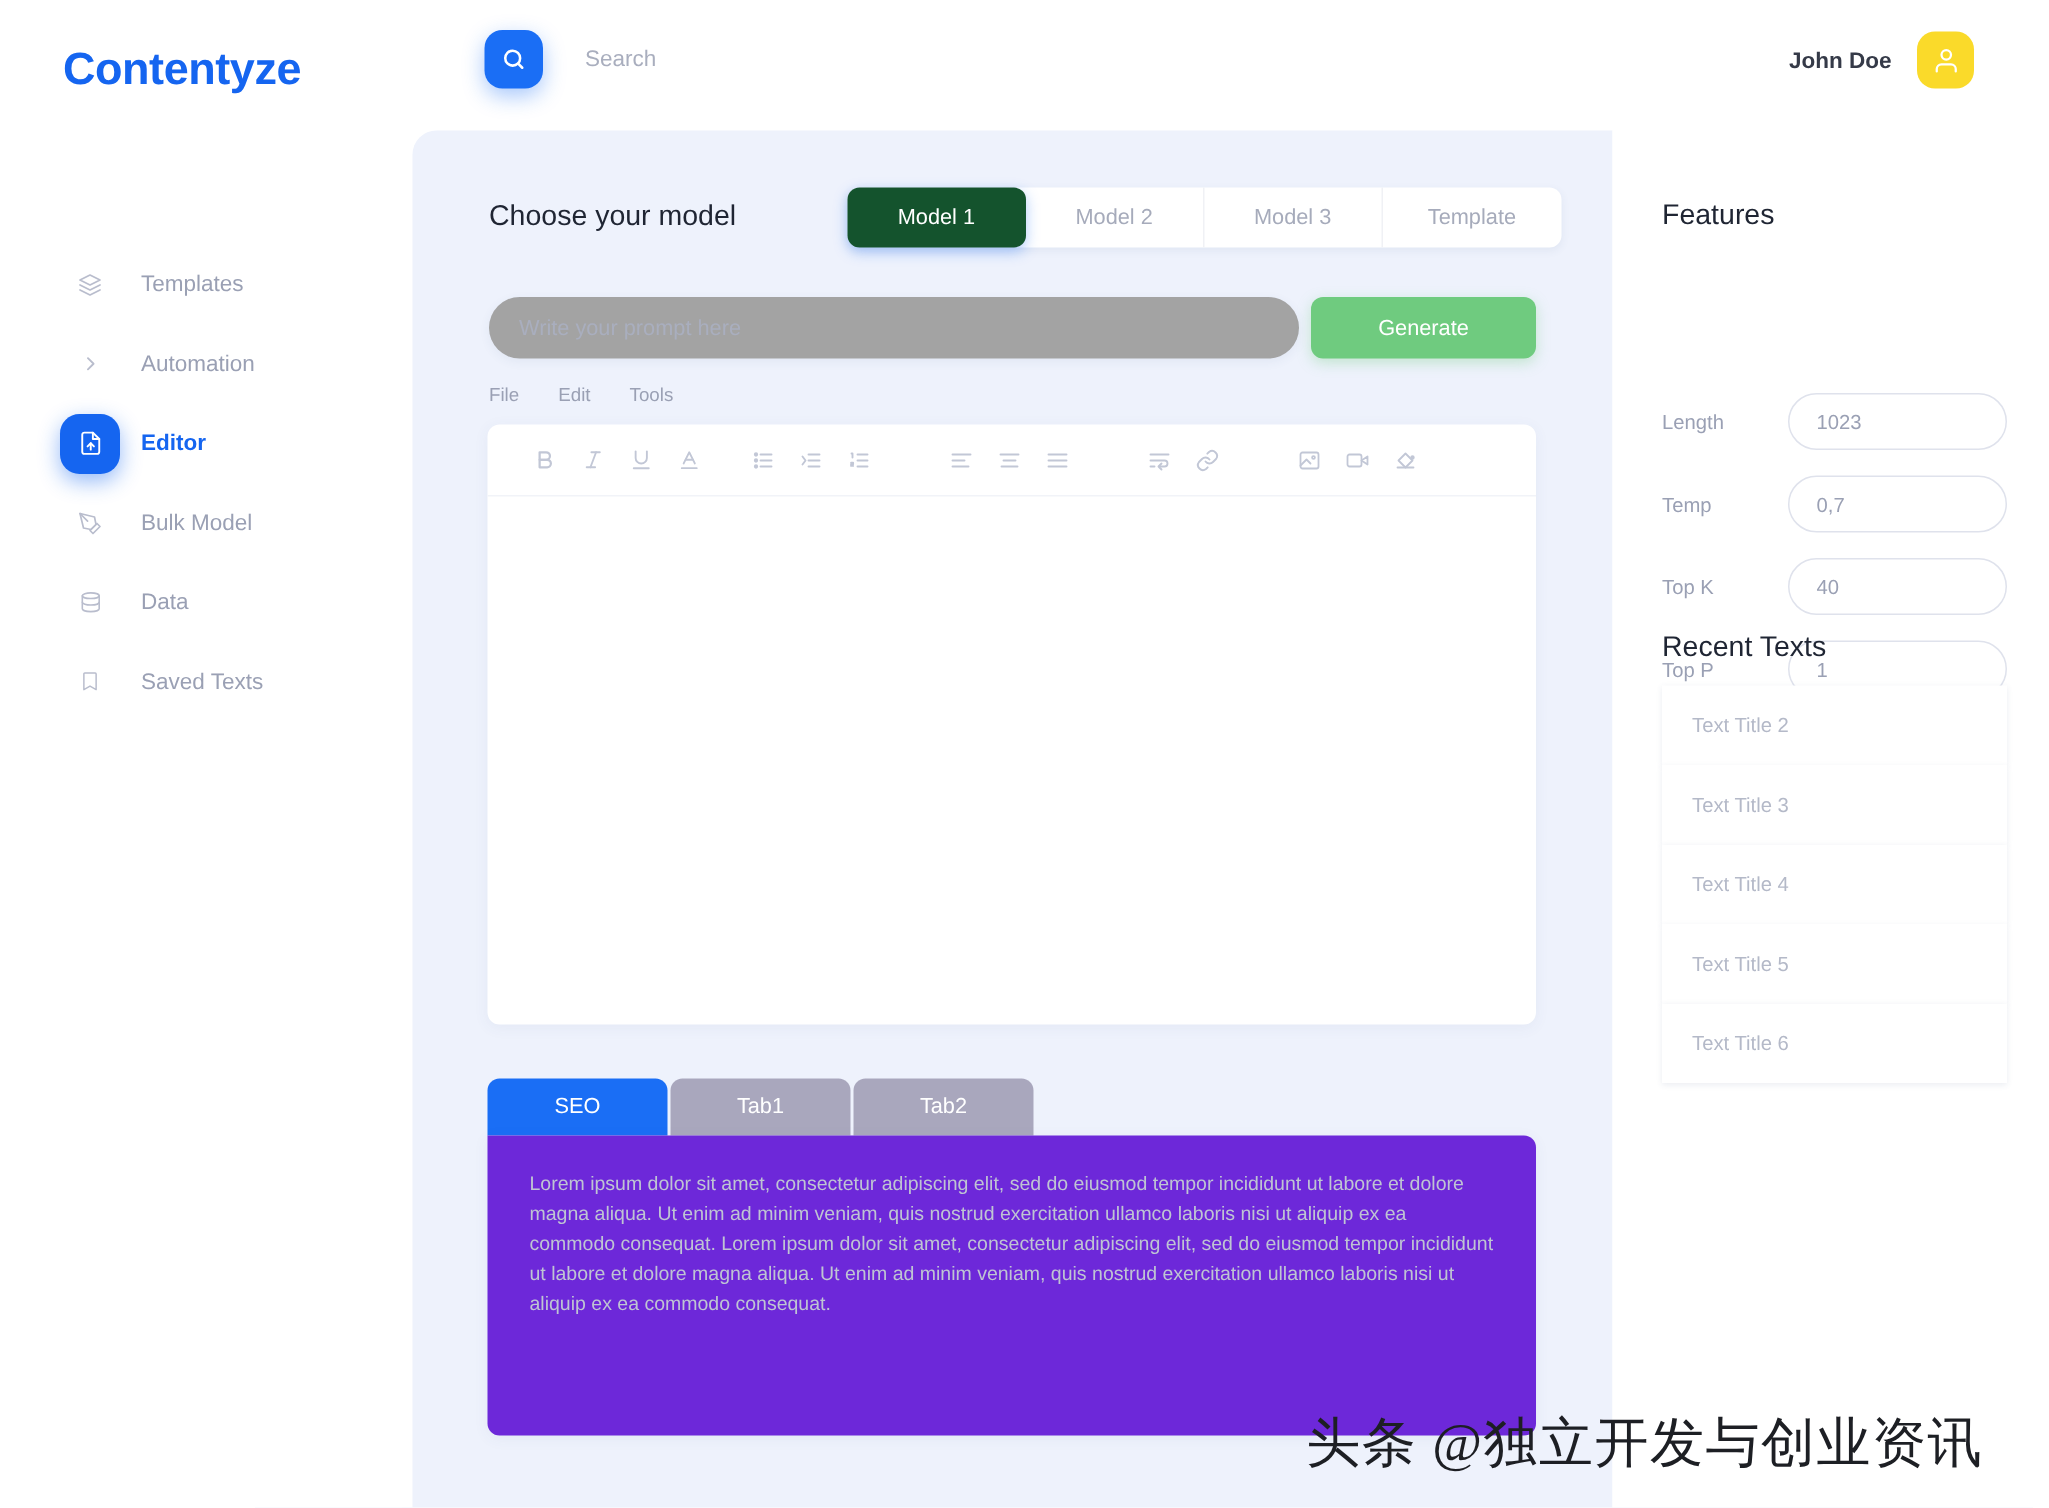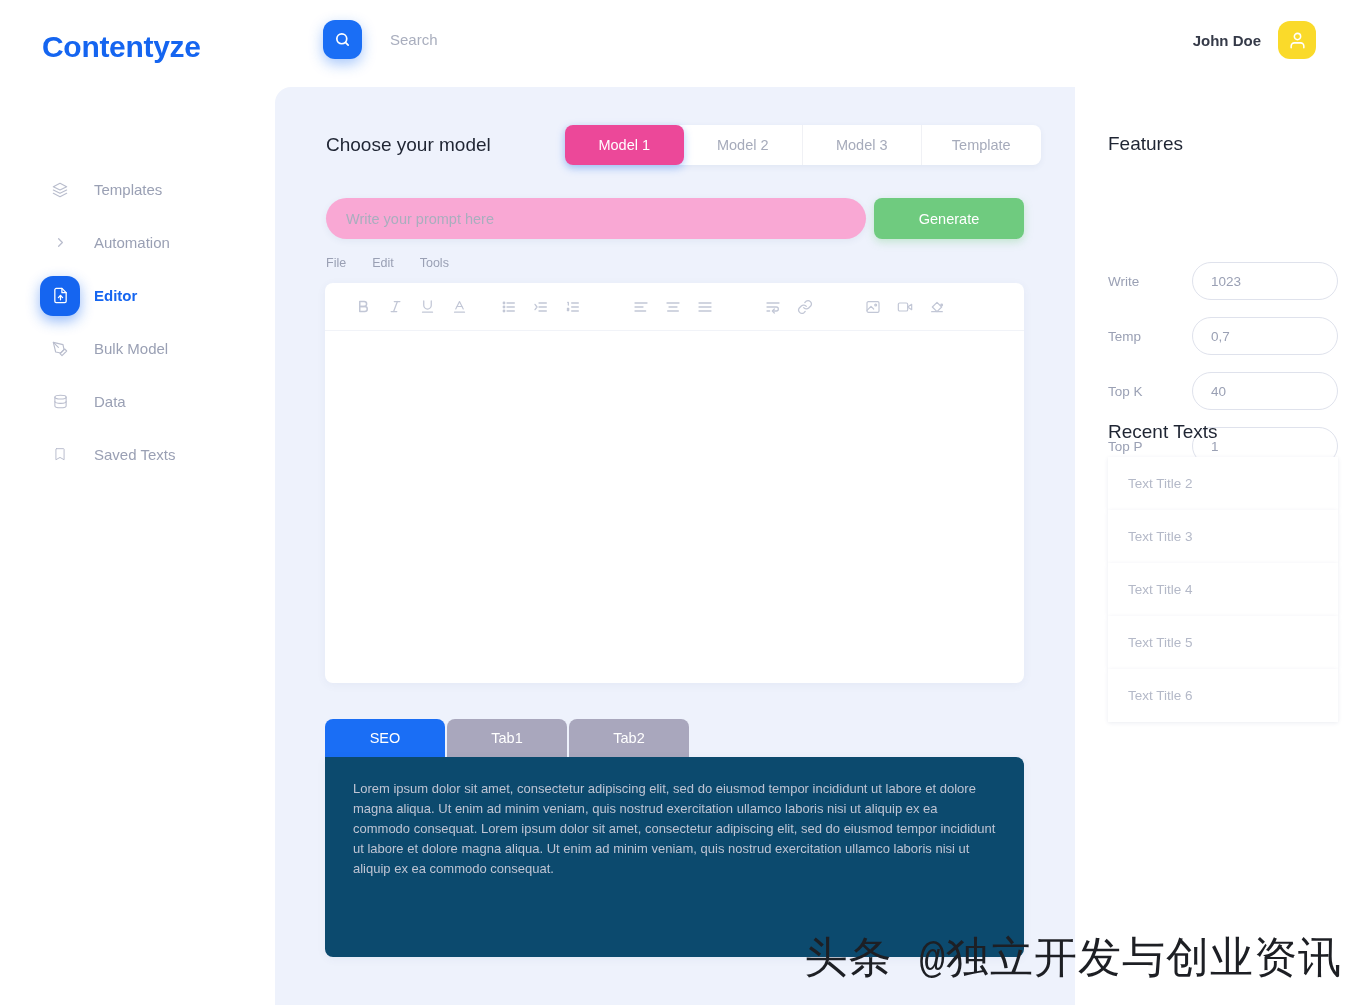--- a/index.html
+++ b/index.html
@@ -130,36 +130,36 @@
   .mtab {
     width: 119px;
     display: flex; align-items: center; justify-content: center;
     font-size: 14.5px;
     color: #a6abbb;
     cursor: pointer;
     border-right: 1px solid #f0f1f5;
   }
   .mtab:last-child { border-right: none; }
   .mtab.active {
-    background: #ec4899;
+    background: #14532d;
     color: #ffffff;
     border-radius: 8px;
     border-right: none;
     box-shadow: 0 3px 9px rgba(26,110,245,.35);
   }
 
   #prompt-row {
     position: absolute;
     left: 51px; top: 111px;
     width: 698px;
     display: flex; align-items: center; gap: 8px;
   }
   #prompt-input {
     width: 540px; height: 41px;
-    background: #f9a8d4;
+    background: #a3a3a3;
     border: none; outline: none;
     border-radius: 21px;
     padding: 0 20px;
     font-size: 14.5px;
     color: #3c4257;
     font-family: "Liberation Sans", sans-serif;
     box-shadow: 0 2px 7px rgba(60,80,130,.07);
   }
   #prompt-input::placeholder { color: #a9aebe; }
   #generate-btn {
@@ -223,21 +223,21 @@
     color: #ffffff;
     background: #a9a7bd;
     cursor: pointer;
   }
   .btab.active { background: #1a6ef5; }
 
   #btab-panel {
     position: absolute;
     left: 325px; top: 757px;
     width: 699px; height: 200px;
-    background: #0c4a6e;
+    background: #6d28d9;
     border-radius: 0 8px 8px 8px;
     box-shadow: 0 2px 10px rgba(60,80,130,.06);
     padding: 22px 28px;
   }
   #btab-text {
     font-size: 13px;
     line-height: 20px;
     color: #bfc4d3;
   }
 
@@ -284,25 +284,25 @@
     font-size: 13.5px;
     color: #b4b9c8;
     background: #ffffff;
     box-shadow: 0 1px 4px rgba(60,80,130,.10);
     cursor: pointer;
   }
 
   
   #watermark {
     position: absolute;
-    right: 24px; bottom: 18px;
-    font-size: 43px;
+    right: 44px; bottom: 18px;
+    font-size: 36px;
     color: #1d1f24;
     letter-spacing: 1px;
-    font-family: Liberation Mono, monospace;
+    font-family: Liberation Serif, serif;
     white-space: nowrap;
   }
 </style>
 </head>
 <body>
 
 <div id="sidebar">
   <div id="brand">Contentyze</div>
   <div id="nav">
 
@@ -565,21 +565,21 @@
 </div>
 <div id="btab-panel">
   <div id="btab-text">Lorem ipsum dolor sit amet, consectetur adipiscing elit, sed do eiusmod tempor incididunt ut labore et dolore magna aliqua. Ut enim ad minim veniam, quis nostrud exercitation ullamco laboris nisi ut aliquip ex ea commodo consequat. Lorem ipsum dolor sit amet, consectetur adipiscing elit, sed do eiusmod tempor incididunt ut labore et dolore magna aliqua. Ut enim ad minim veniam, quis nostrud exercitation ullamco laboris nisi ut aliquip ex ea commodo consequat.</div>
 </div>
 
 <div id="right">
 
   <div id="features-title" class="rtitle">Features</div>
 
   <div class="frow" style="top:175px">
-    <span class="flabel">Write</span>
+    <span class="flabel">Length</span>
     <input class="finput" type="text" value="1023" style="">
   </div>
   <div class="frow" style="top:230px">
     <span class="flabel">Temp</span>
     <input class="finput" type="text" value="0,7" style="">
   </div>
   <div class="frow" style="top:285px">
     <span class="flabel">Top K</span>
     <input class="finput" type="text" value="40" style="">
   </div>

